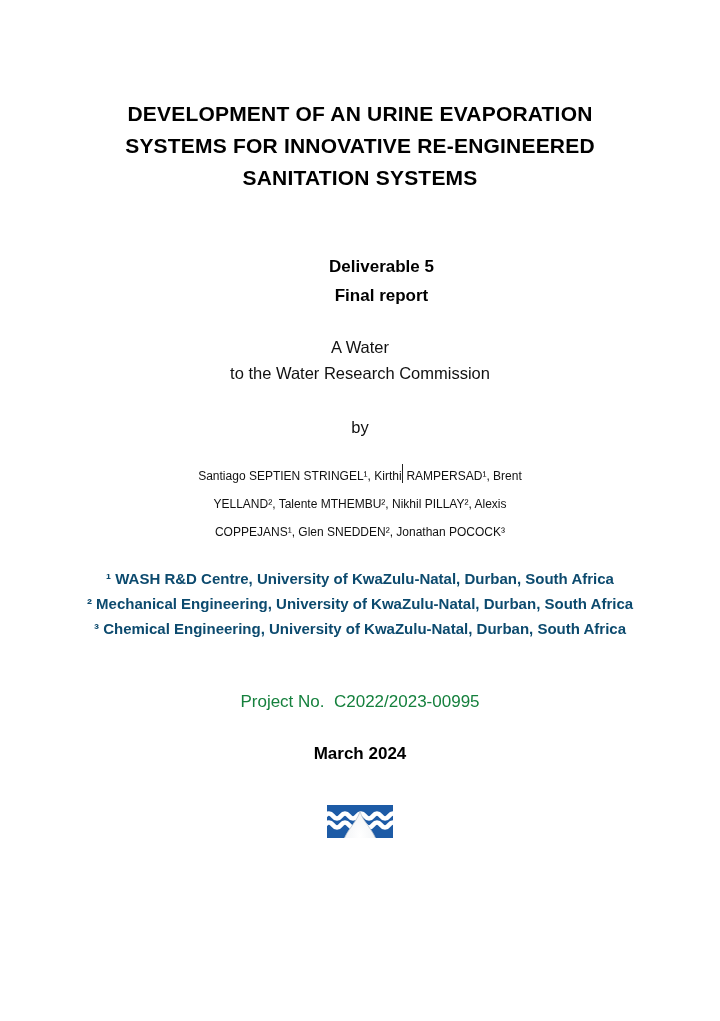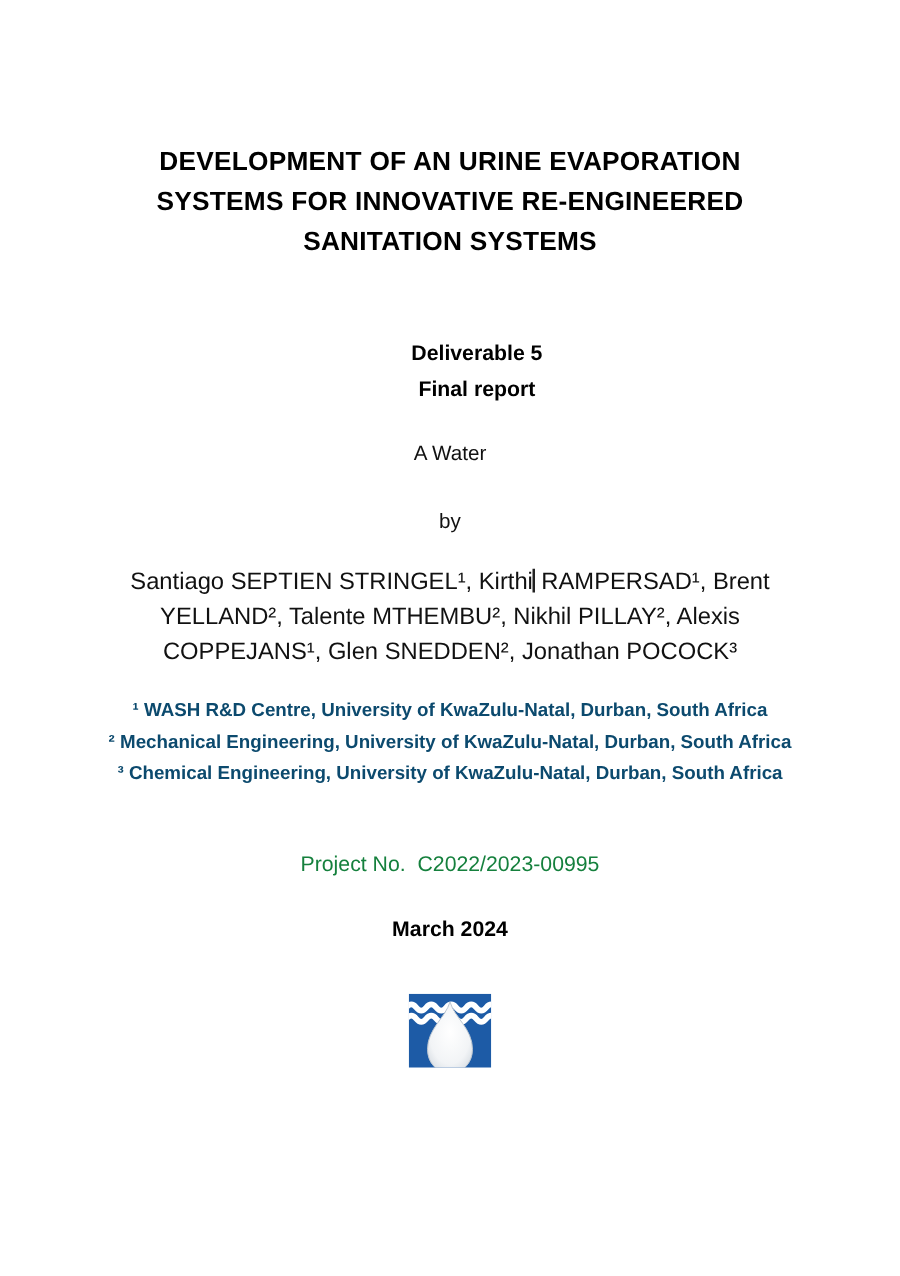--- a/index.html
+++ b/index.html
@@ -1,21 +1,21 @@
 <!DOCTYPE html>
 <html><head>
 <meta charset="utf-8">
 <style>
   * { margin: 0; padding: 0; box-sizing: border-box; }
   html, body { background: #ffffff; }
   .page {
     position: relative;
     width: 720px;
     height: 838px;
-    margin: 16px auto;
+    margin: 0 auto;
     background: #ffffff;
     overflow: hidden;
     font-family: "Liberation Sans", "DejaVu Sans", sans-serif;
     color: #1a1a1a;
     text-align: center;
   }
   .title-block {
     margin-top: 98px;
     font-size: 21px;
     font-weight: bold;
@@ -38,21 +38,21 @@
     color: #111111;
   }
   .byline {
     margin-top: 28px;
     font-size: 16.5px;
     line-height: 26px;
     color: #111111;
   }
   .authors-block {
     margin-top: 22px;
-    font-size: 19px;
+    font-size: 12px;
     line-height: 28px;
     color: #111111;
   }
   .text-caret {
     display: inline-block;
     width: 1.5px;
     height: 19px;
     background: #222222;
     vertical-align: -3px;
   }
@@ -126,20 +126,21 @@
     <div>SANITATION SYSTEMS</div>
   </div>
 
   <div class="deliverable-block">
     <div>Deliverable 5</div>
     <div>Final report</div>
   </div>
 
   <div class="report-note-block">
     <div>A Water</div>
+    <div>to the Water Research Commission</div>
   </div>
 
   <div class="byline">by</div>
 
   <div class="authors-block">
     <div><span>Santiago SEPTIEN STRINGEL¹, Kirthi</span><span class="text-caret"></span><span> RAMPERSAD¹, Brent</span></div>
     <div>YELLAND², Talente MTHEMBU², Nikhil PILLAY², Alexis</div>
     <div>COPPEJANS¹, Glen SNEDDEN², Jonathan POCOCK³</div>
   </div>
 

